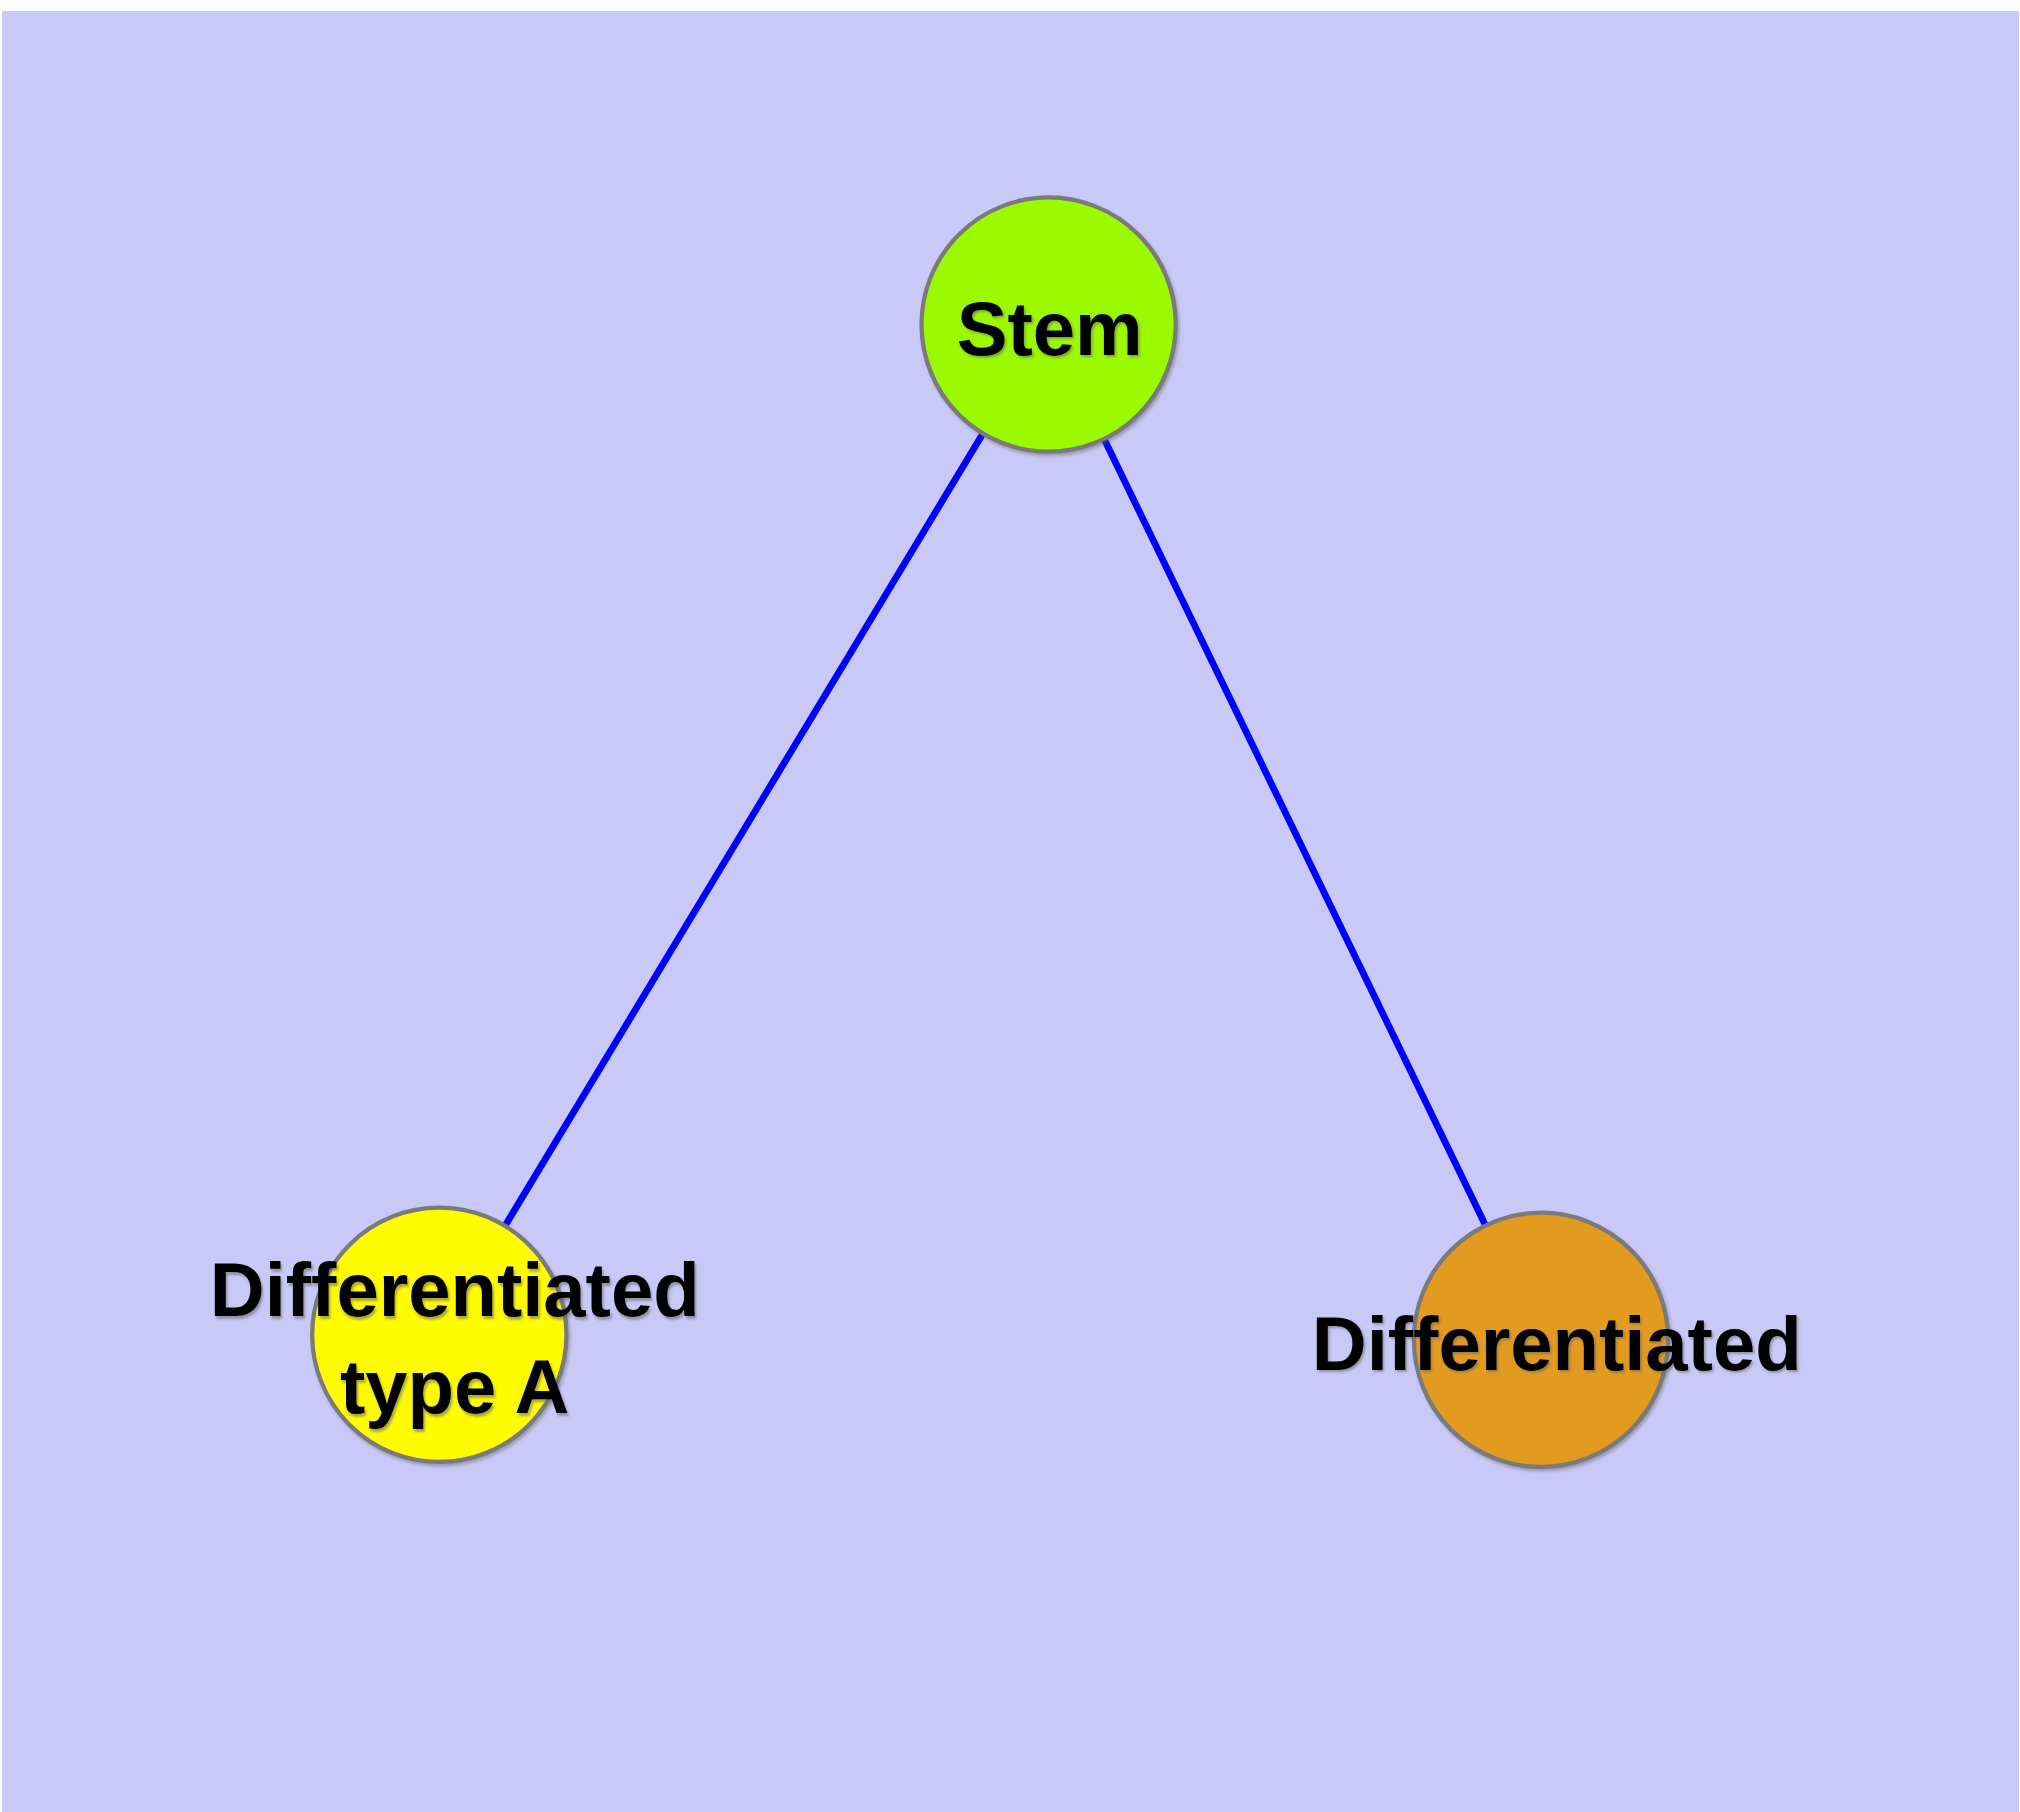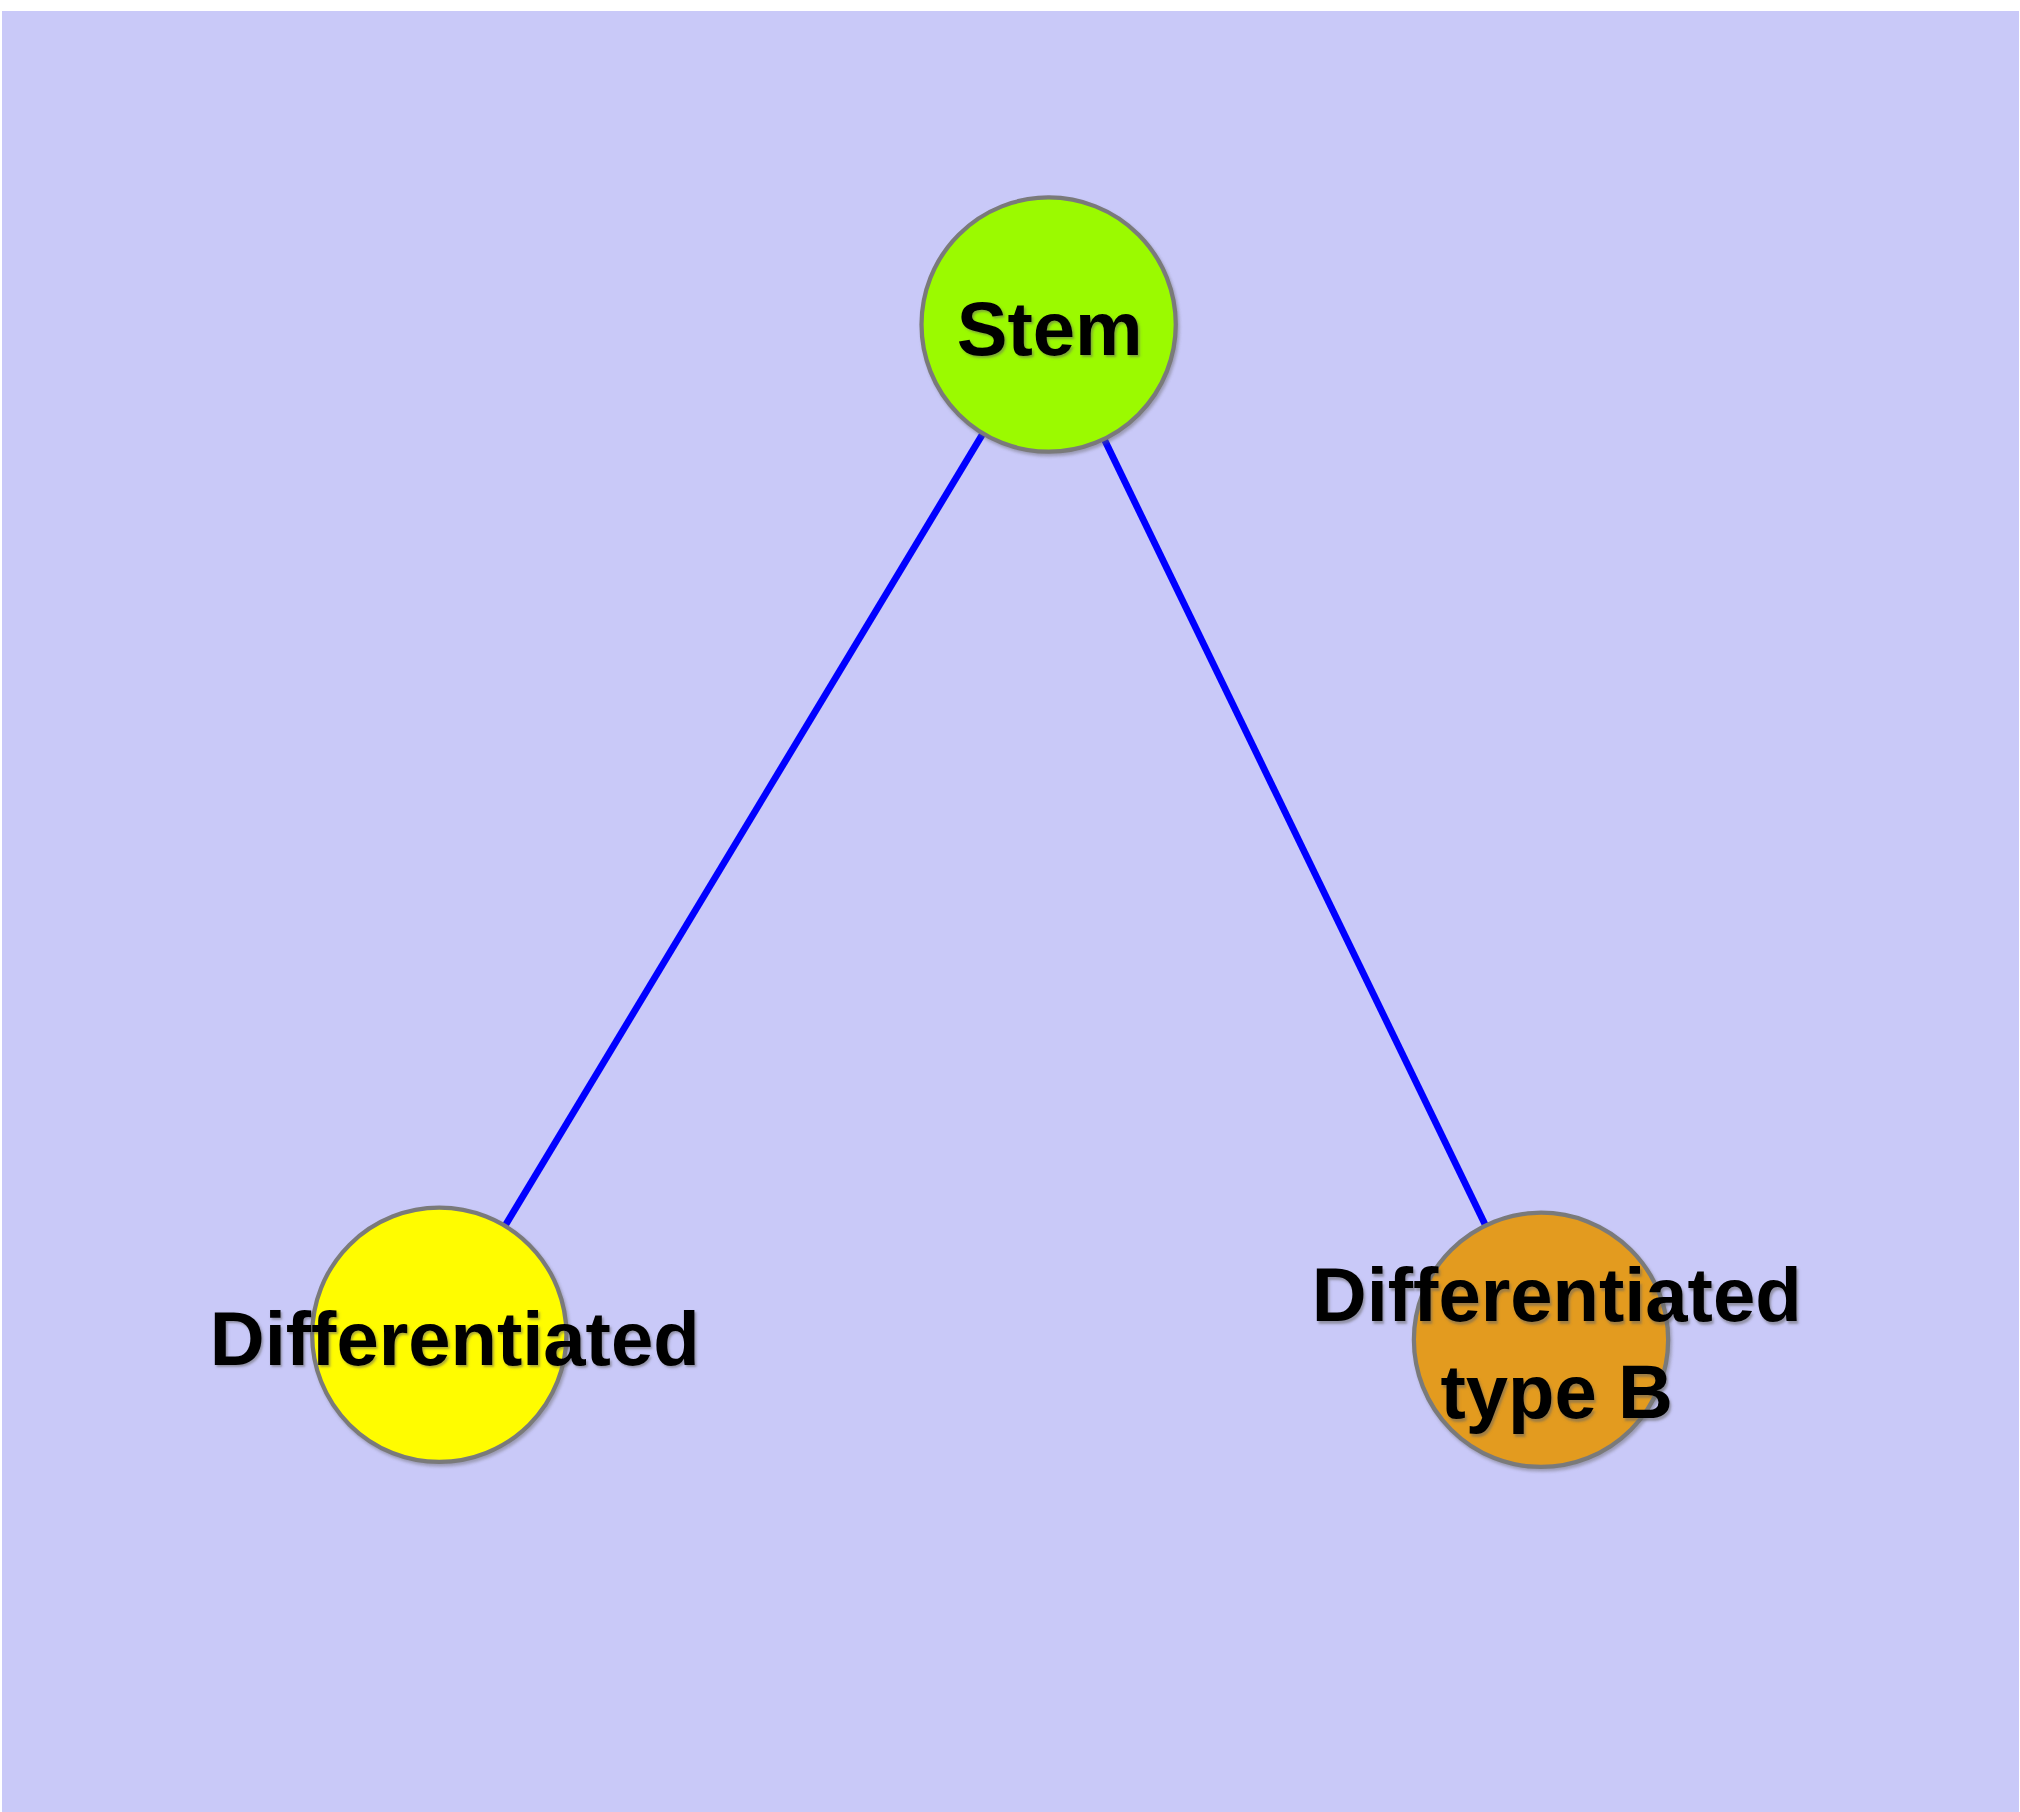--- a/index.html
+++ b/index.html
@@ -54,21 +54,21 @@
 
     <circle class="node-circle" cx="1237" cy="374" r="150" stroke-width="5" fill="#9bfa00" stroke="#7a7a7a"></circle>
     <circle class="node-circle" cx="518" cy="1566" r="150" stroke-width="5" fill="#fffc00" stroke="#7a7a7a"></circle>
     <circle class="node-circle" cx="1818" cy="1572" r="150" stroke-width="5" fill="#e39b1f" stroke="#7a7a7a"></circle>
   </svg>
 
   <div class="node-label" style="left:1048px; top:317px;">Stem</div>
 
   <div class="node-label" style="left:439px; top:1327px;">
     <span class="label-line">Differentiated</span>
+    <span class="label-line">type A</span>
   </div>
 
   <div class="node-label" style="left:1541px; top:1332px;">
     <span class="label-line">Differentiated</span>
-    <span class="label-line">type B</span>
   </div>
 
 </div>
 
 
 </body></html>

